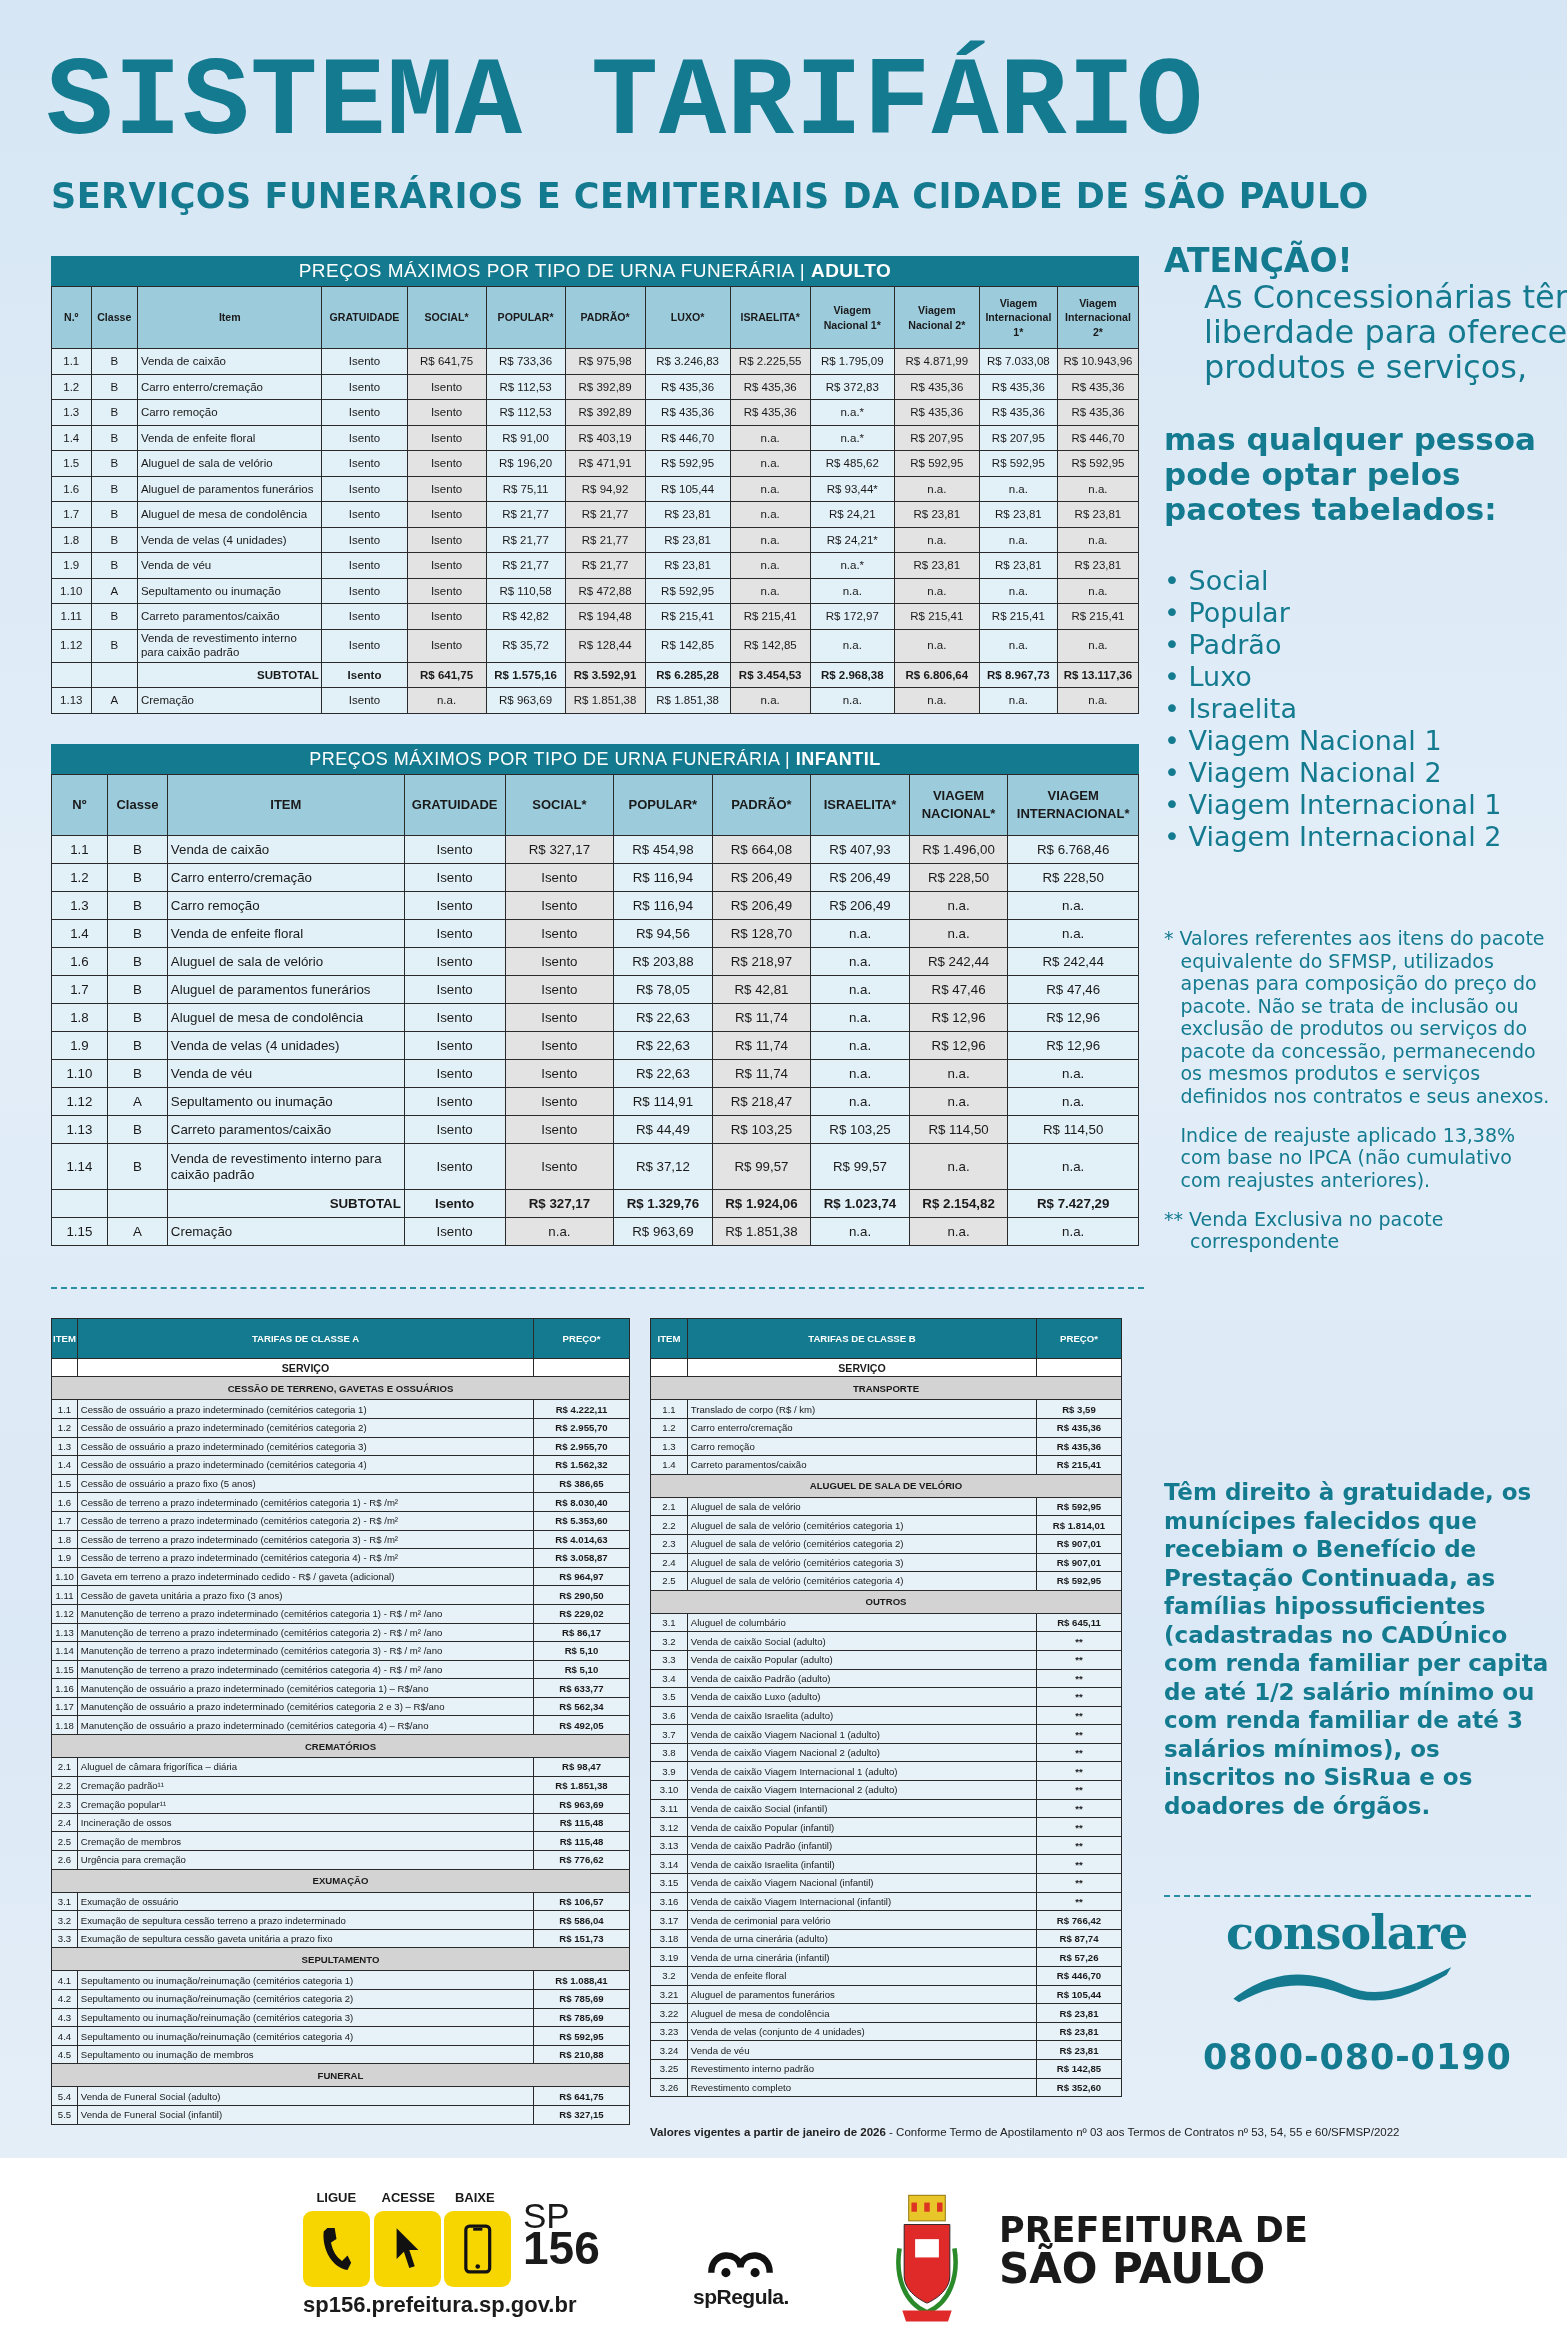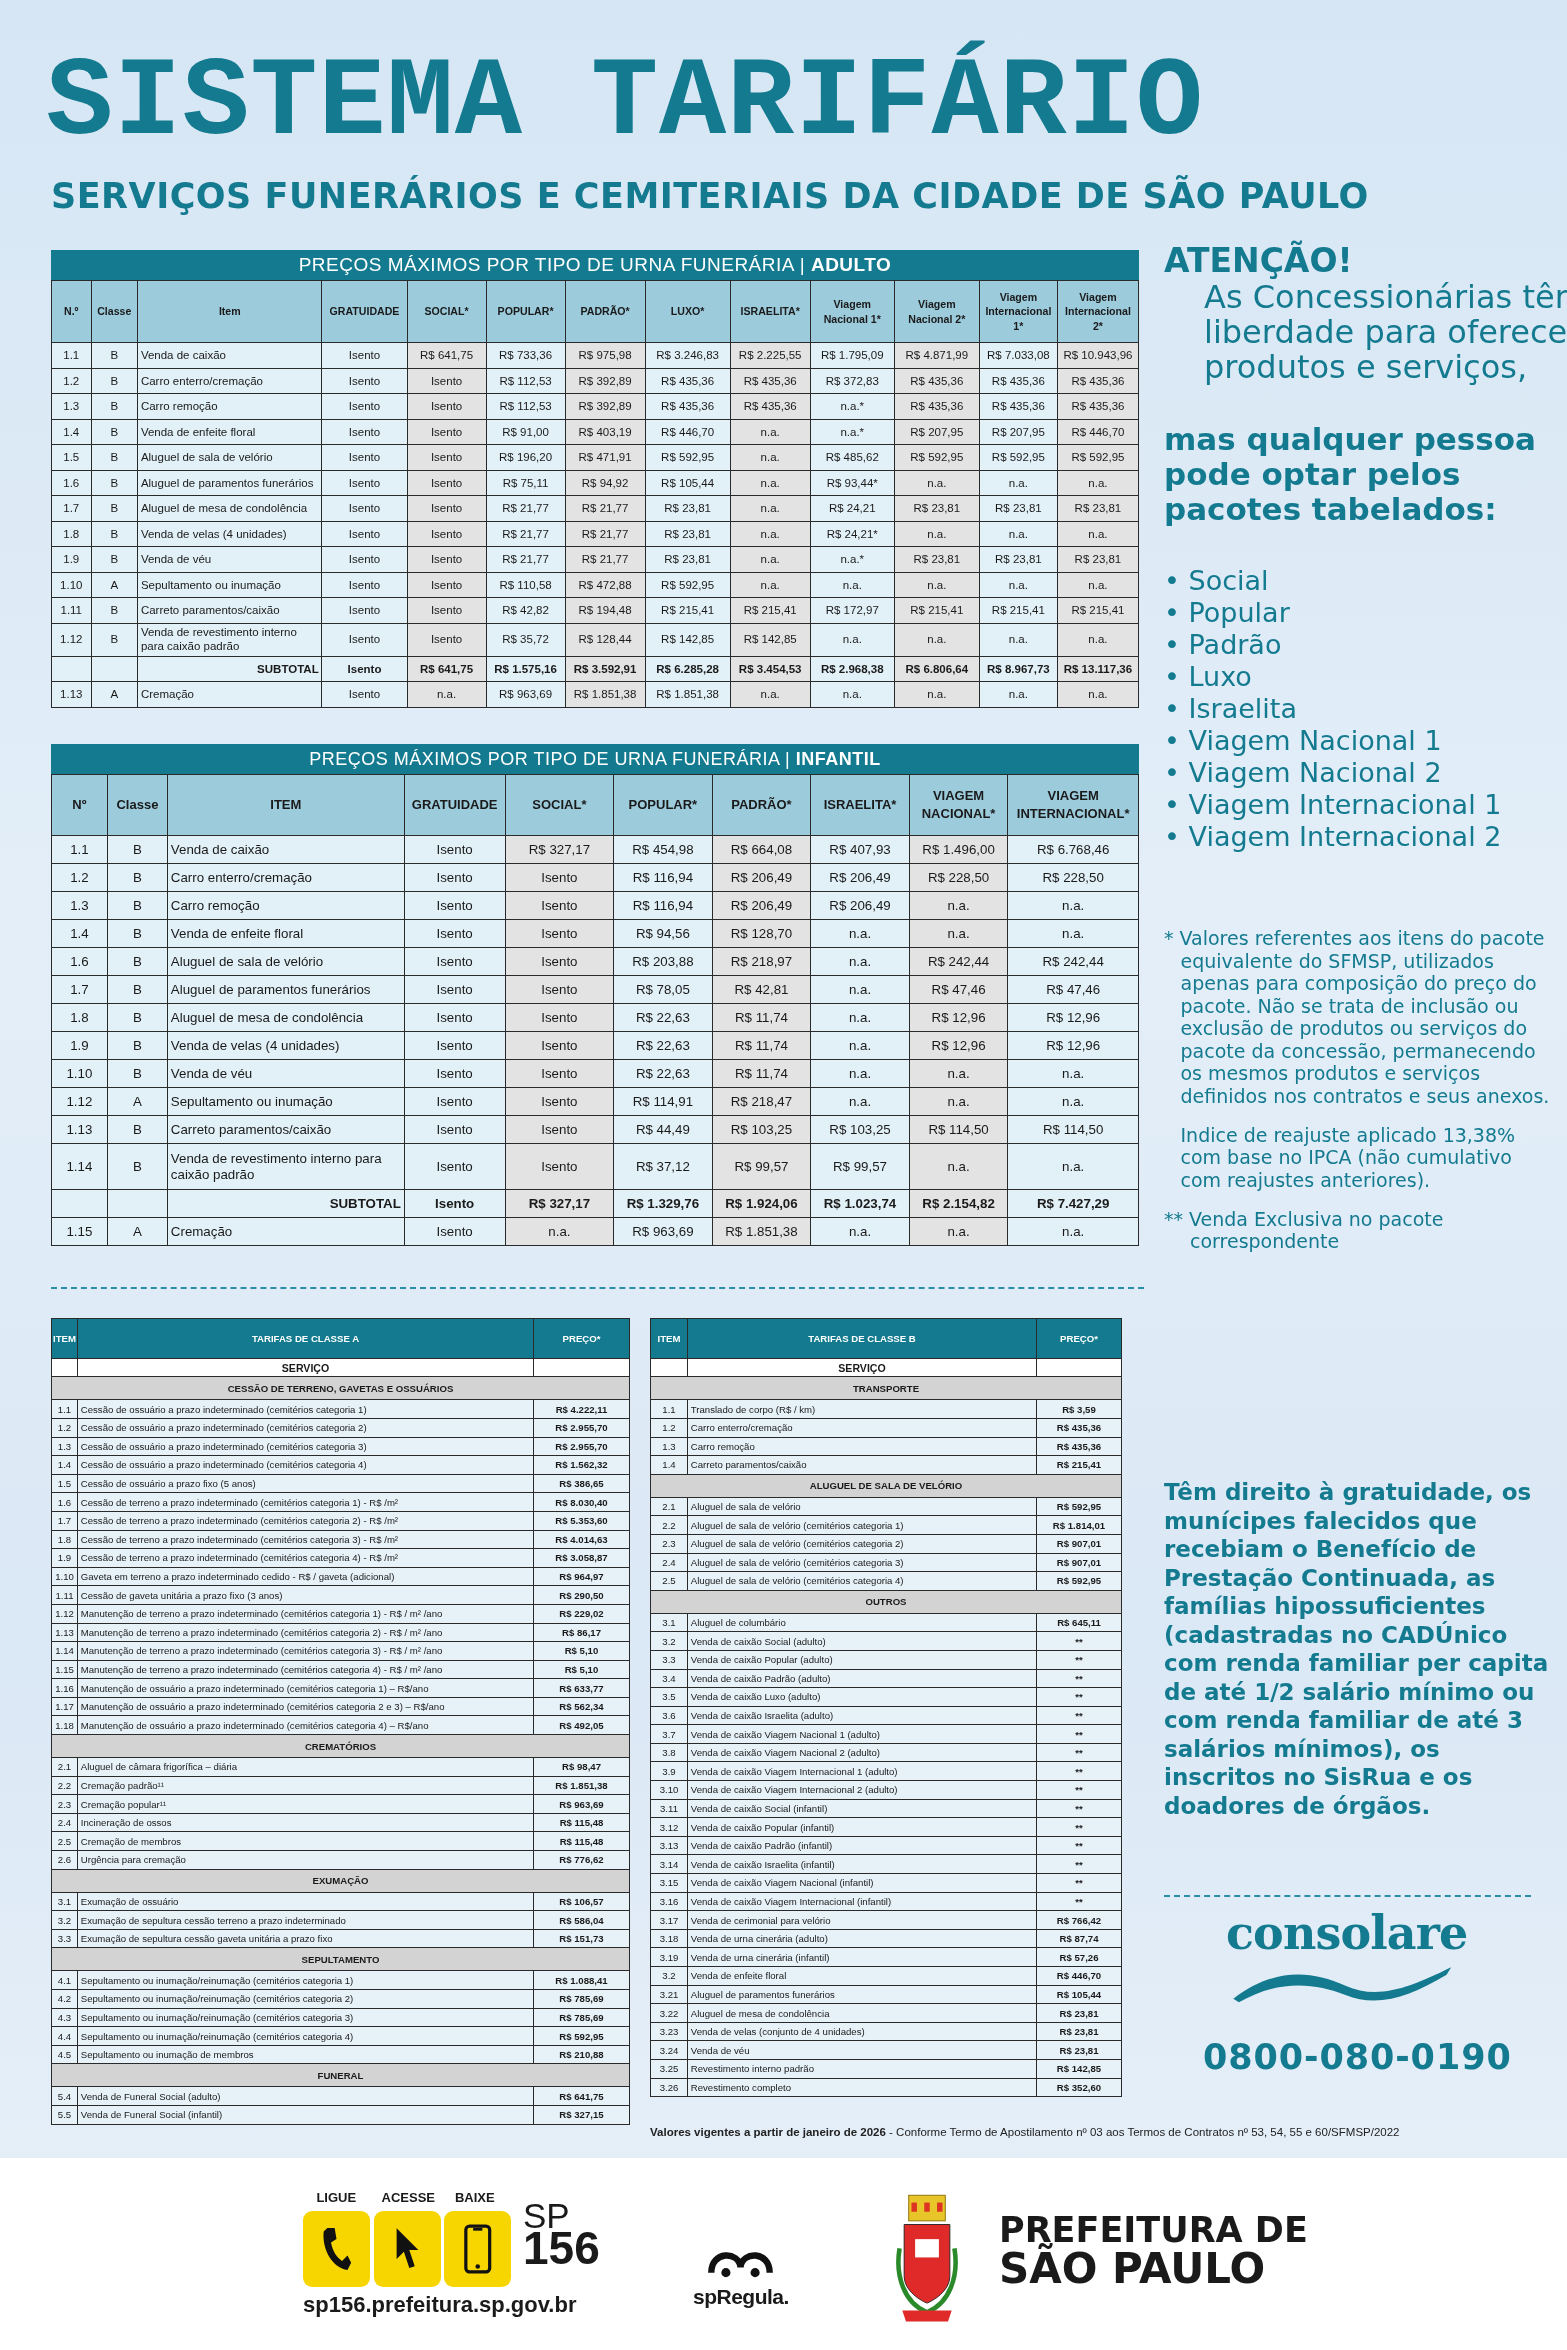--- a/index.html
+++ b/index.html
@@ -97,21 +97,21 @@
   .pref { position: absolute; left: 999px; top: 2213px; font-family: "DejaVu Sans", sans-serif; font-weight: 900; color: #1a1a1a; line-height: 1.0; }
   .pref .l1 { font-size: 35px; }
   .pref .l2 { font-size: 42px; }
 </style>
 </head>
 <body>
 
 <div class="title">SISTEMA TARIFÁRIO</div>
 <div class="subtitle">SERVIÇOS FUNERÁRIOS E CEMITERIAIS DA CIDADE DE SÃO PAULO</div>
 
-<div class="pkg" id="adult" style="top:250px;">
+<div class="pkg" id="adult" style="top:256px;">
   <div class="banner">
     <span>PREÇOS MÁXIMOS POR TIPO DE URNA FUNERÁRIA | </span><b>ADULTO</b>
   </div>
   <table>
     <colgroup>
       <col style="width:39px">
         <col style="width:46px">
         <col style="width:182px">
         <col style="width:84px">
       <col style="width:78px">

